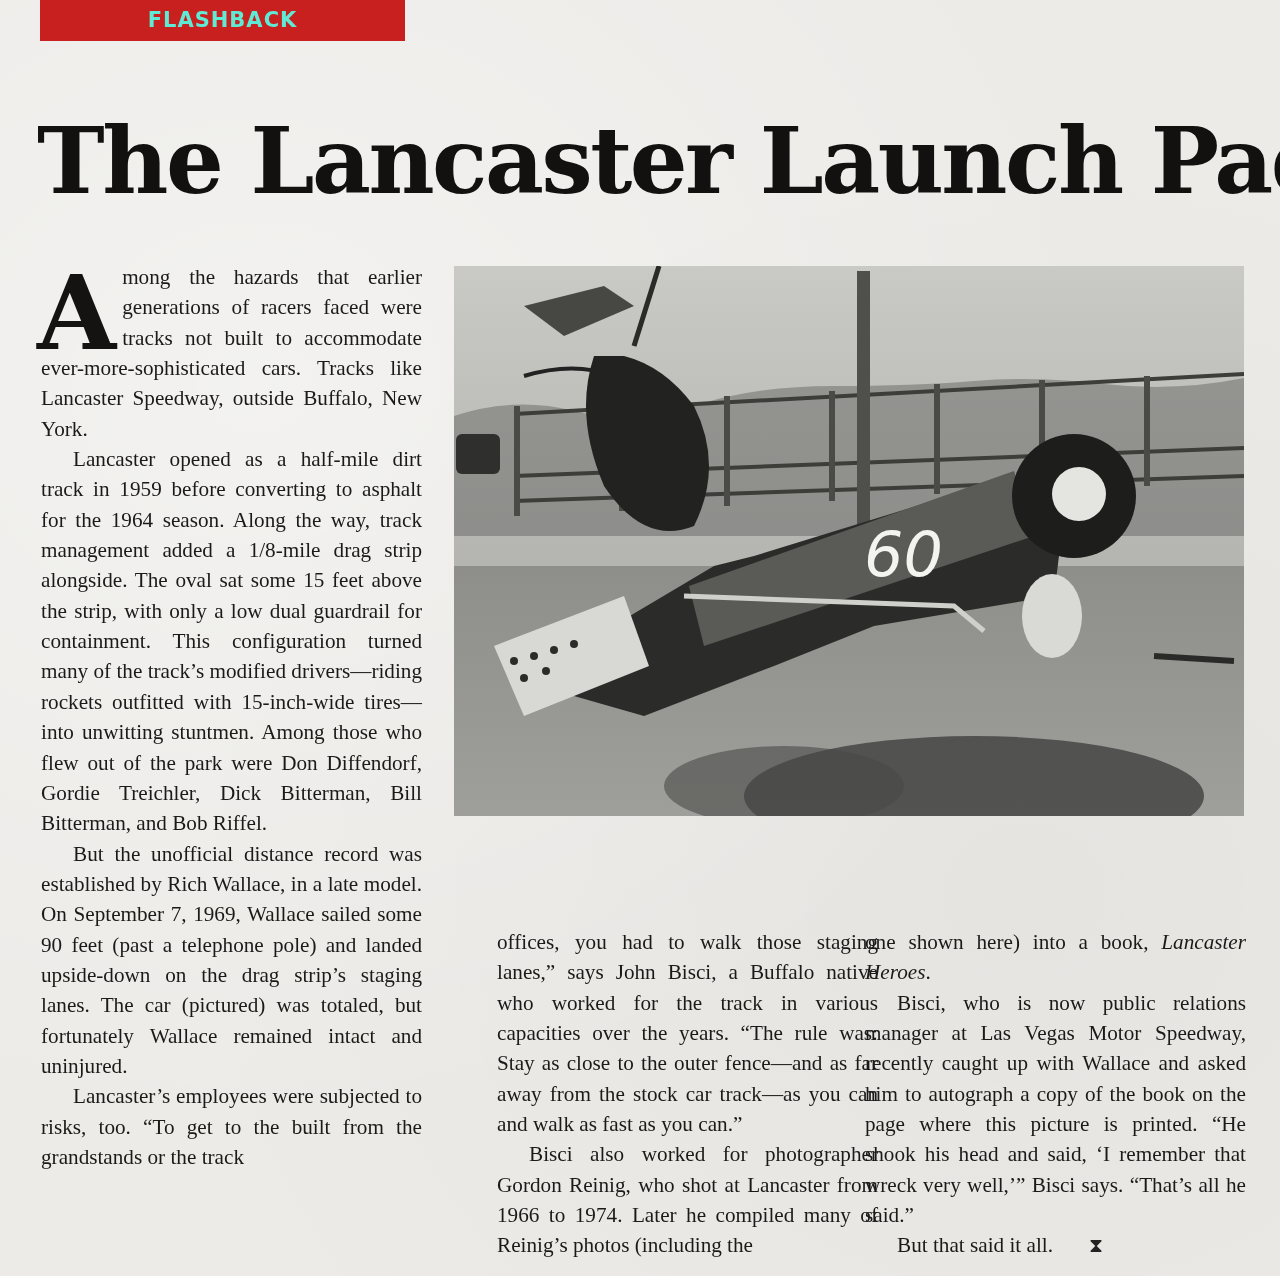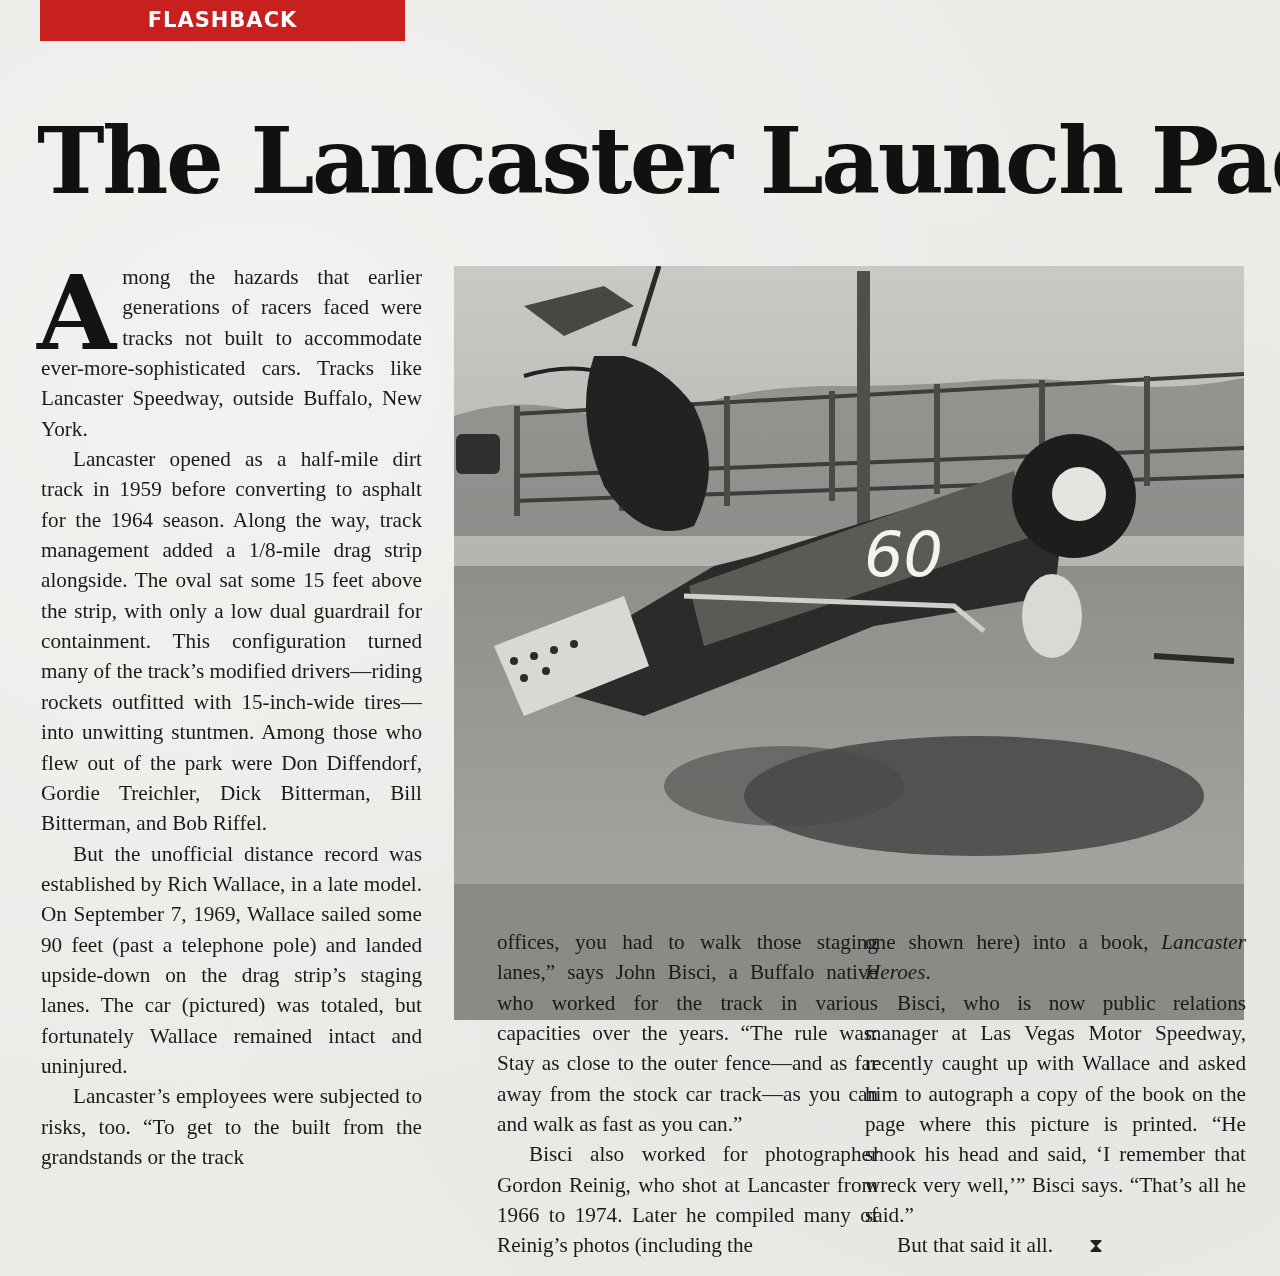--- a/index.html
+++ b/index.html
@@ -17,21 +17,21 @@
     pointer-events: none;
   }
   .section-banner {
     position: absolute; left: 40px; top: 0; width: 365px; height: 41px;
     background: #c8201f;
     display: flex; align-items: center; justify-content: center;
   }
   .section-banner span {
     font-family: "DejaVu Sans", "Liberation Sans", sans-serif;
     font-weight: bold; font-size: 21px; letter-spacing: 1px;
-    color: #ffffff; margin-top: -2px;
+    color: #5eead4; margin-top: -2px;
   }
   .headline {
     position: absolute; left: 37px; top: 106px; width: 1220px;
     margin: 0;
     font-family: "DejaVu Serif", "Liberation Serif", serif;
     font-weight: bold; font-size: 91px; line-height: 110px;
     letter-spacing: -2.5px; color: #121110;
     white-space: nowrap;
   }
   .col {
@@ -44,21 +44,21 @@
   .col1 { left: 41px; top: 262px; }
   .col2 { left: 453px; top: 927px; margin-left: 44px; }
   .col3 { left: 865px; top: 927px; }
   .dropcap {
     float: left; font-size: 102px; line-height: 78px;
     font-weight: bold; margin: 12px 6px -6px -4px;
     font-family: "DejaVu Serif", "Liberation Serif", serif;
     color: #151312;
   }
   .photo {
-    position: absolute; left: 454px; top: 266px; width: 790px; height: 754px;
+    position: absolute; left: 454px; top: 266px; width: 790px; height: 550px;
     background: #8a8a87; overflow: hidden;
   }
   .photo svg { display: block; }
   .end-mark {
     display: inline-block; font-size: 20px; margin-left: 4px;
     font-family: "DejaVu Sans", sans-serif; color: #222;
   }
   i.title-italic { font-style: italic; }
 </style>
 </head>

